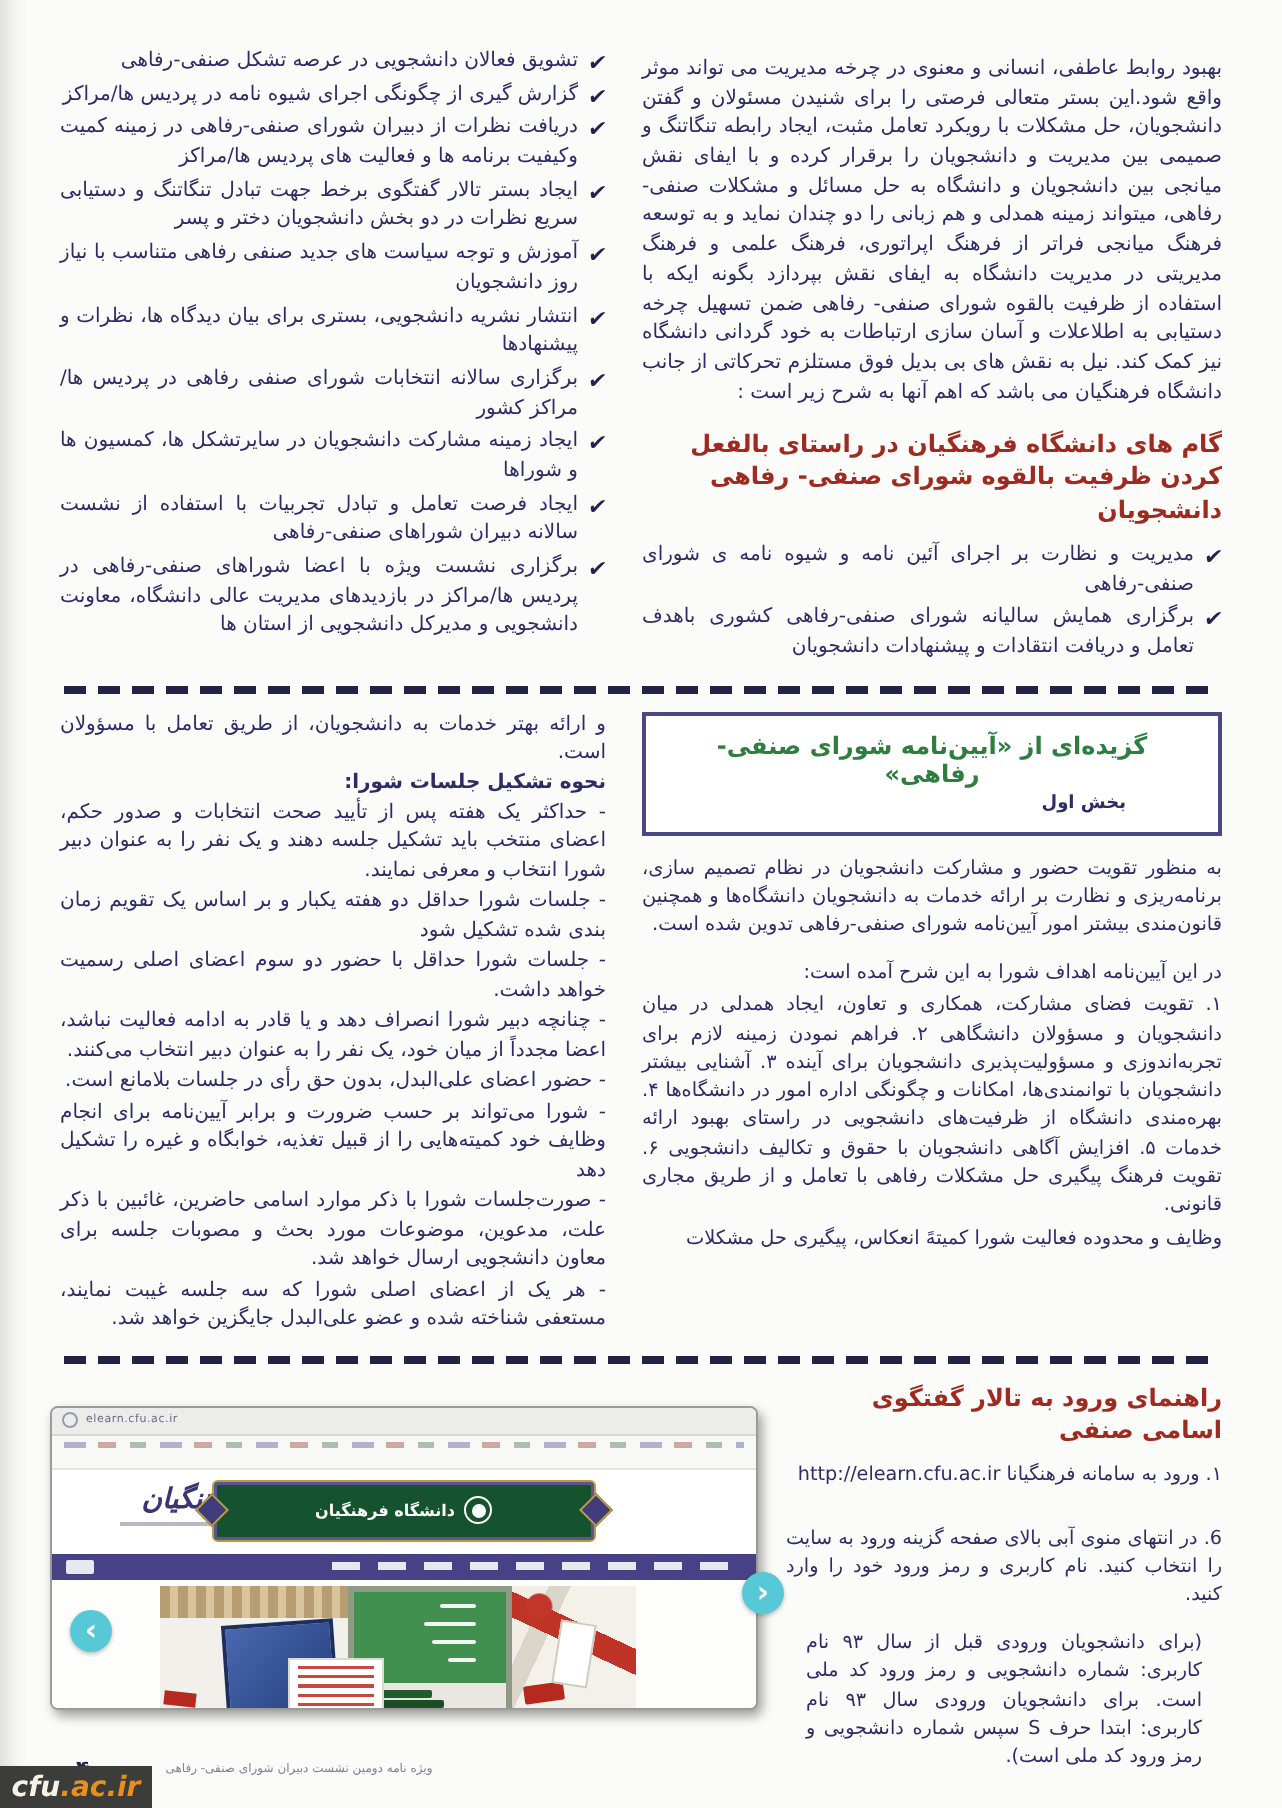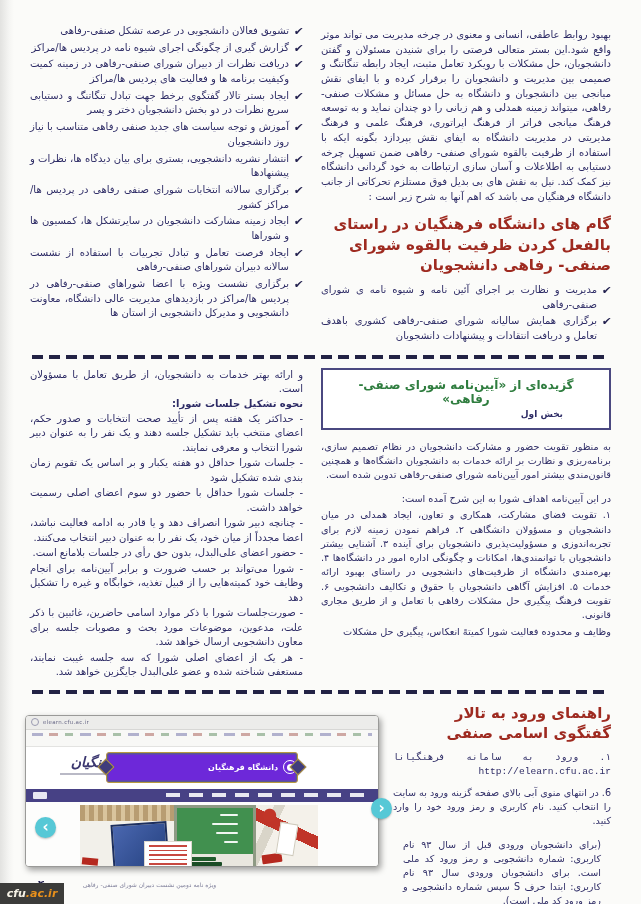--- a/index.html
+++ b/index.html
@@ -12,21 +12,21 @@
     background:linear-gradient(90deg,#e2e2e0,#f5f5f3 65%,rgba(255,255,255,0));}
   .content{position:absolute;top:18px;right:30px;left:30px;}
 
   .cols{display:flex;gap:18px;}
   .col-r{flex:0 0 290px;}
   .col-l{flex:1;}
 
   .para{font-size:10px;line-height:1.47;text-align:justify;}
   .para.small{font-size:9.7px;}
 
-  .red-heading{color:#9e2a20;font-weight:bold;font-size:15px;line-height:1.35;margin:10px 0 8px;text-align:right;}
+  .red-heading{color:#9e2a20;font-weight:bold;font-size:12px;line-height:1.35;margin:10px 0 8px;text-align:right;}
   .navy-bold{font-weight:bold;}
 
   .check-list{margin-top:6px;}
   .check-item{position:relative;padding-right:14px;font-size:10px;line-height:1.47;text-align:justify;margin-bottom:2px;}
   .check-mark{position:absolute;right:0;top:0;color:#23214f;font-weight:bold;font-size:11px;transform:skewX(-8deg);}
 
   .divider{height:4px;margin:9px 2px;
     background:repeating-linear-gradient(90deg,#232345 0 11px,transparent 11px 17px);}
 
   .rule-box{border:2px solid #4a4880;background:#fff;padding:8px 12px 9px;margin-bottom:10px;}
@@ -47,22 +47,22 @@
   .b-chrome{height:13px;background:#ececea;border-bottom:1px solid #d7d7d5;
     display:flex;align-items:center;direction:ltr;padding:0 5px;gap:4px;}
   .b-chrome .dot{width:6px;height:6px;border:1px solid #9a9ab0;border-radius:50%;}
   .b-url{font-size:5.5px;color:#6a6a88;letter-spacing:.3px;}
   .b-bookmarks{height:10px;background:#f8f8f6;border-bottom:1px solid #e3e3e1;padding:3px 6px;}
   .b-bookmarks .stripes{height:3.5px;
     background:repeating-linear-gradient(90deg,#9a9ac0 0 11px,transparent 11px 17px,#c08d87 17px 26px,transparent 26px 33px,#8fae8f 33px 41px,transparent 41px 48px);
     opacity:.75;}
   .b-header{position:relative;height:42px;background:#fff;}
   .banner{position:absolute;left:50%;top:5px;transform:translateX(-50%);
-    width:190px;height:29px;background:#6d28d9;border:1.5px solid #b99b3e;border-radius:3px;
-    display:flex;align-items:center;gap:5px;
+    width:190px;height:29px;background:#14532d;border:1.5px solid #b99b3e;border-radius:3px;
+    display:flex;align-items:center;justify-content:center;gap:5px;
     box-shadow:inset 0 0 0 1.5px #5a5694;}
   .banner::before,.banner::after{content:"";position:absolute;top:50%;width:10px;height:10px;
     background:#403c7c;border:1.5px solid #b99b3e;transform:translateY(-50%) rotate(45deg);}
   .banner::before{left:-7px;} .banner::after{right:-7px;}
   .emblem{width:12px;height:12px;border:1.5px solid #fff;border-radius:50%;
     display:inline-block;position:relative;}
   .emblem::after{content:"";position:absolute;inset:2.5px;background:#fff;border-radius:50%;}
   .banner .site-title{color:#fff;font-size:8px;font-weight:bold;white-space:nowrap;}
   .calligraphy{position:absolute;left:34px;top:7px;text-align:center;direction:rtl;}
   .calligraphy .logo-text{font-size:14px;font-weight:bold;font-style:italic;color:#3a366f;}
@@ -99,23 +99,23 @@
     background:repeating-linear-gradient(180deg,rgba(190,40,30,.85) 0 1.6px,transparent 1.6px 4.6px);}
   .arrow-circle{position:absolute;width:21px;height:21px;border-radius:50%;background:#56c8d6;
     color:#fff;font-size:15px;font-weight:bold;line-height:20px;text-align:center;
     box-shadow:0 1px 2px rgba(0,0,0,.25);direction:ltr;}
   .arrow-left{left:9px;top:101px;}
   .arrow-right{left:346px;top:95px;}
 
   .footer-row{position:absolute;left:38px;bottom:13px;display:flex;direction:ltr;align-items:center;gap:38px;}
   .page-num{font-size:11px;font-weight:bold;color:#23214f;}
   .footer-note{font-size:6px;color:#6a6a8a;opacity:.85;direction:rtl;}
-  .site-badge{position:absolute;left:0;bottom:0;width:64px;height:21px;background:#3c3c3a;
+  .site-badge{position:absolute;left:0;bottom:0;width:76px;height:21px;background:#3c3c3a;
     display:flex;align-items:center;justify-content:center;direction:ltr;
-    font-style:italic;font-weight:bold;font-size:11px;}
+    font-style:italic;font-weight:bold;font-size:14px;}
   .site-badge .b1{color:#f6f2e6;} .site-badge .b2{color:#e8901c;}
 </style>
 </head>
 <body>
 
 <div class="page">
   <div class="scan-edge"></div>
 
   <div class="content">
 
@@ -177,21 +177,21 @@
           <div class="dash-item">- هر یک از اعضای اصلی شورا که سه جلسه غیبت نمایند، مستعفی شناخته شده و عضو علی‌البدل جایگزین خواهد شد.</div>
         </div>
       </div>
     </div>
 
     <div class="divider"></div>
 
     <div class="guide-row">
       <div class="guide-text">
         <div class="red-heading" style="margin-top:0;">راهنمای ورود به تالار گفتگوی اسامی صنفی</div>
-        <p class="para" style="margin:0 0 6px;font-family:Liberation Mono, monospace;">۱. ورود به سامانه فرهنگیانا http://elearn.cfu.ac.ir</p>
+        <p class="para" style="margin:0 0 18px;">۱. ورود به سامانه فرهنگیانا http://elearn.cfu.ac.ir</p>
         <p class="para" style="margin:0 0 2px;">6. در انتهای منوی آبی بالای صفحه گزینه ورود به سایت را انتخاب کنید. نام کاربری و رمز ورود خود را وارد کنید.</p>
         <p class="para" style="margin:10px;">(برای دانشجویان ورودی قبل از سال ۹۳ نام کاربری: شماره دانشجویی و رمز ورود کد ملی است. برای دانشجویان ورودی سال ۹۳ نام کاربری: ابتدا حرف S سپس شماره دانشجویی و رمز ورود کد ملی است).</p>
       </div>
 
       <div class="shot-wrap">
         <div class="browser">
           <div class="b-chrome">
             <span class="dot"></span>
             <span class="b-url">elearn.cfu.ac.ir</span>
           </div>

